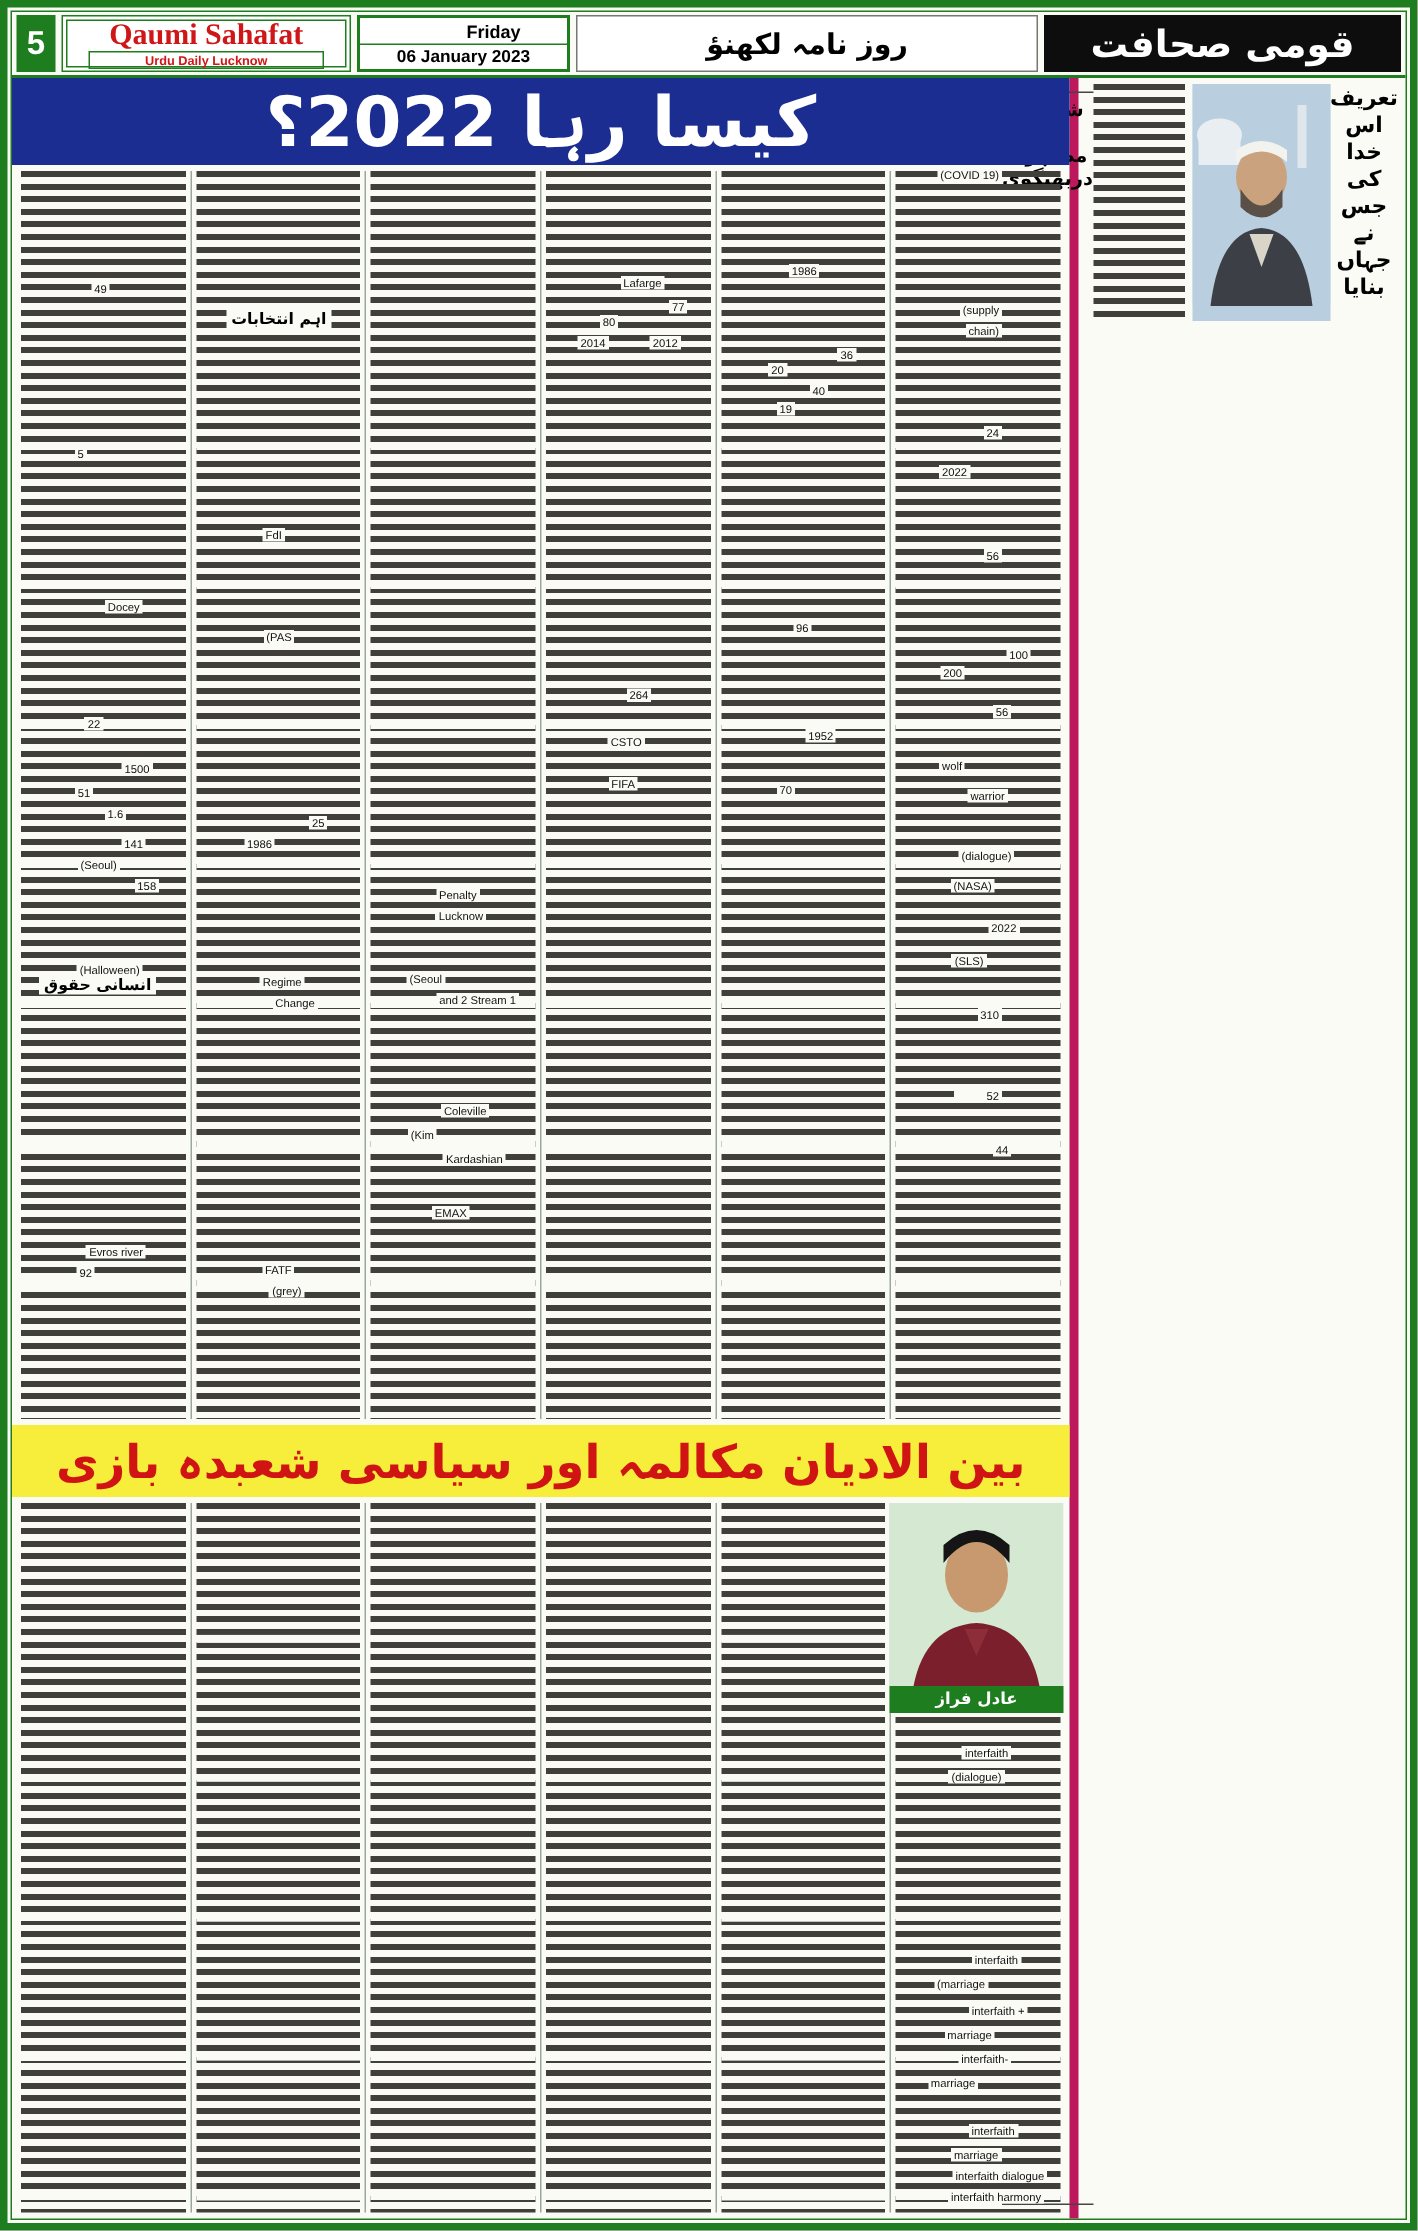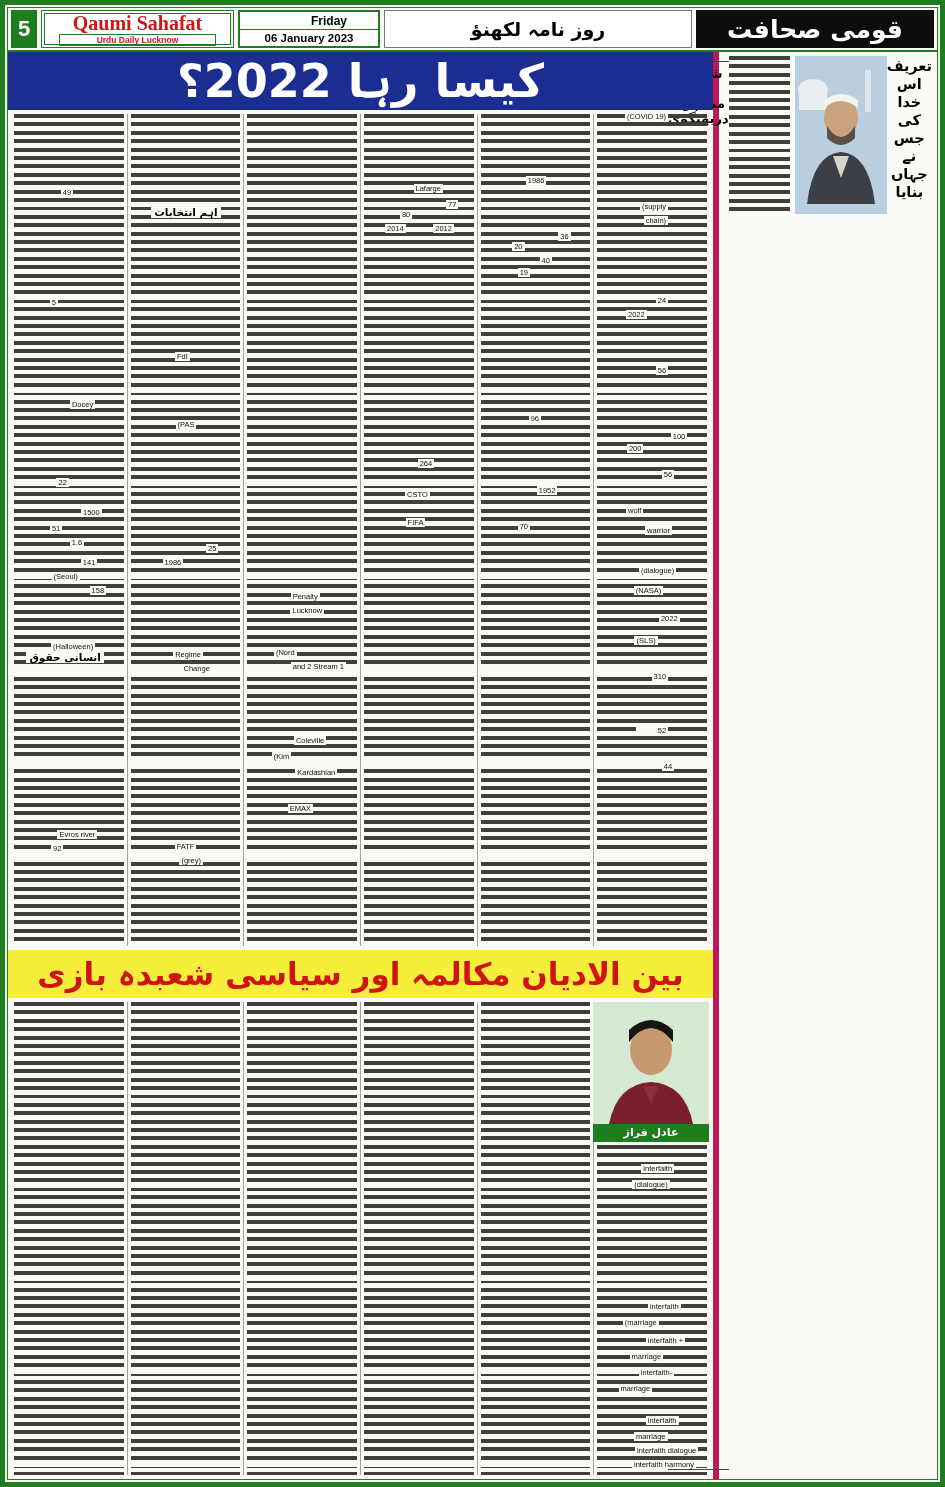--- a/index.html
+++ b/index.html
@@ -111,21 +111,21 @@
               <path d="M38 100 L46 122 L54 100 Z" fill="#d8d4c8"></path>
             </svg>
           </div>
           <div class="greek rs-topgreek"></div>
         </div>
         <div class="rs-byline">شمشیر عالم مظاہری دربھنگوی</div>
         <div class="rs-body greek">
             <span class="term" style="top: 56px; right: 25%;">(COVID 19)</span>
             <span class="term" style="top: 146px; right: 55%;">(supply</span>
             <span class="term" style="top: 160px; right: 20%;">chain)</span>
-            <span class="term" style="top: 240px; right: 45%; margin-left: 20px;">24</span>
+            <span class="term" style="top: 228px; right: 45%; margin-left: 20px;">24</span>
             <span class="term" style="top: 310px; right: 35%;">56</span>
             <span class="term" style="top: 616px; right: 25%;">310</span>
             <span class="term" style="top: 670px; right: 40%; padding-left: 22px;">52</span>
           </div>
       </aside>
 
       <main class="mainarea">
 
         <div class="band-blue">کیسا رہا 2022؟</div>
 
@@ -160,21 +160,21 @@
                 <span class="term" style="top: 96px; right: 56%;">80</span>
                 <span class="term" style="top: 110px; right: 18%;">2012</span>
                 <span class="term" style="top: 110px; right: 62%;">2014</span>
                 <span class="term" style="top: 345px; right: 36%;">264</span>
                 <span class="term" style="top: 376px; right: 40%;">CSTO</span>
                 <span class="term" style="top: 404px; right: 44%;">FIFA</span>
               </div>
               <div class="col greek">
                 <span class="term" style="top: 478px; right: 34%;">Penalty</span>
                 <span class="term" style="top: 492px; right: 30%;">Lucknow</span>
-                <span class="term" style="top: 534px; right: 55%;">(Nord</span>
+                <span class="term" style="top: 534px; right: 55%;">(Seoul</span>
                 <span class="term" style="top: 548px; right: 10%;">and 2 Stream 1</span>
                 <span class="term" style="top: 622px; right: 28%;">Coleville</span>
                 <span class="term" style="top: 638px; right: 60%;">(Kim</span>
                 <span class="term" style="top: 654px; right: 18%;">Kardashian</span>
                 <span class="term" style="top: 690px; right: 40%;">EMAX</span>
               </div>
               <div class="col greek">
                 <span class="term" style="top: 238px; right: 46%;">FdI</span>
                 <span class="term" style="top: 306px; right: 40%;">(PAS</span>
                 <span class="term" style="top: 430px; right: 20%;">25</span>

